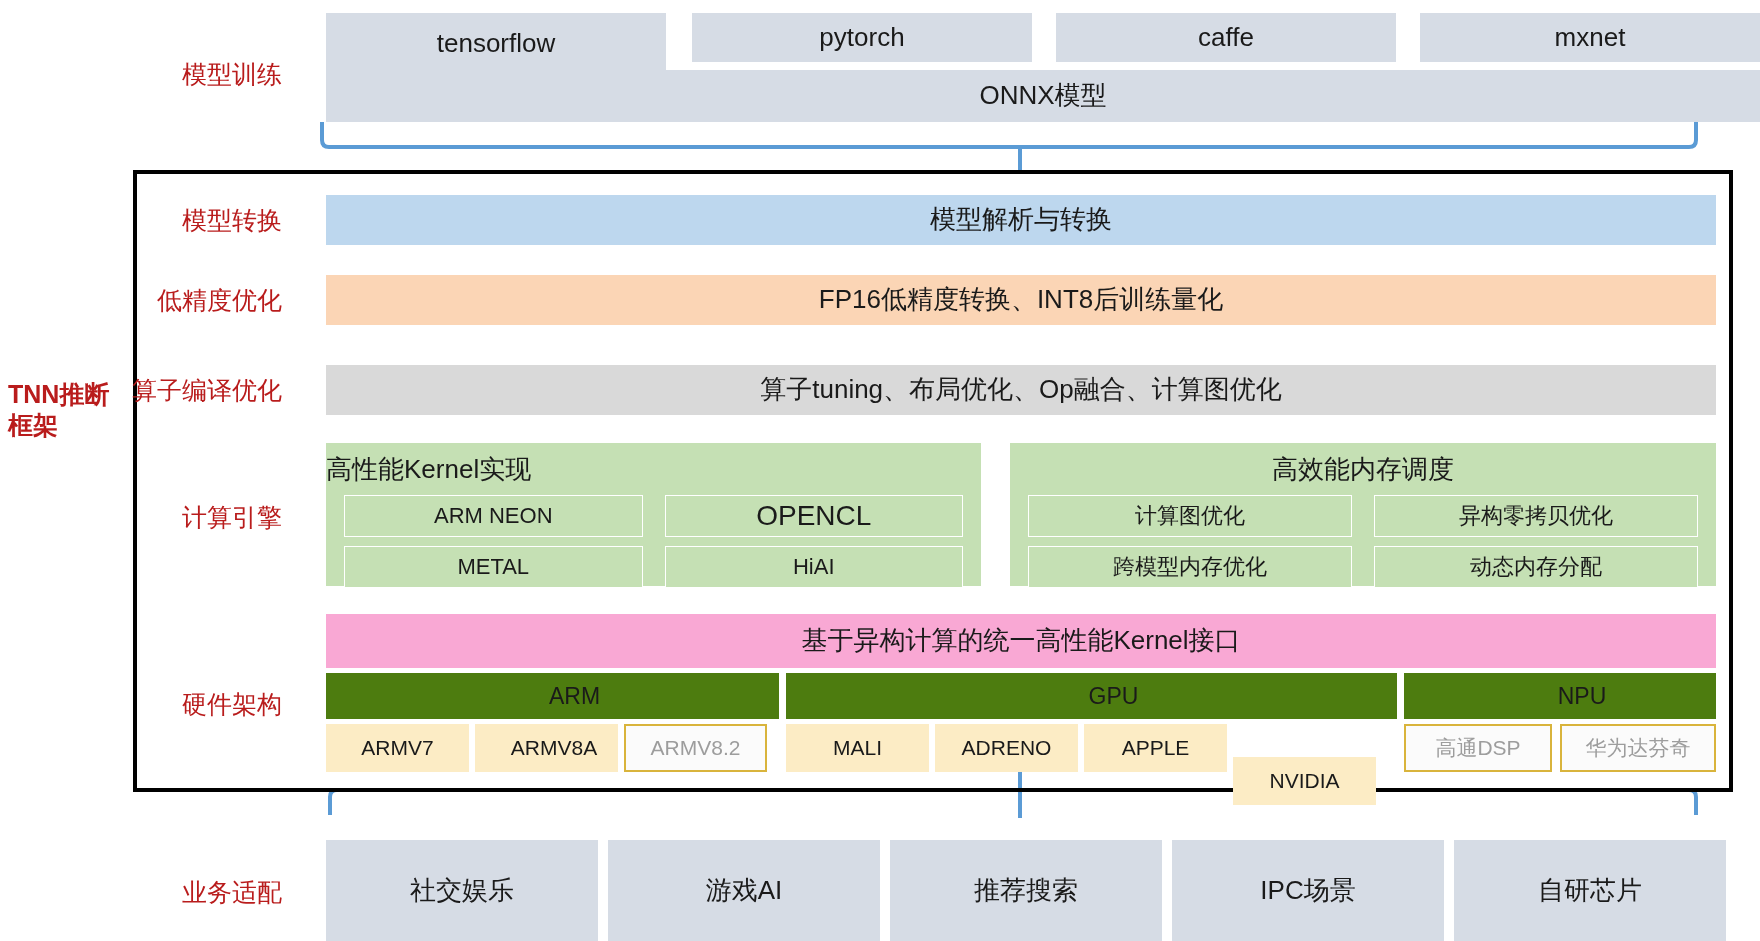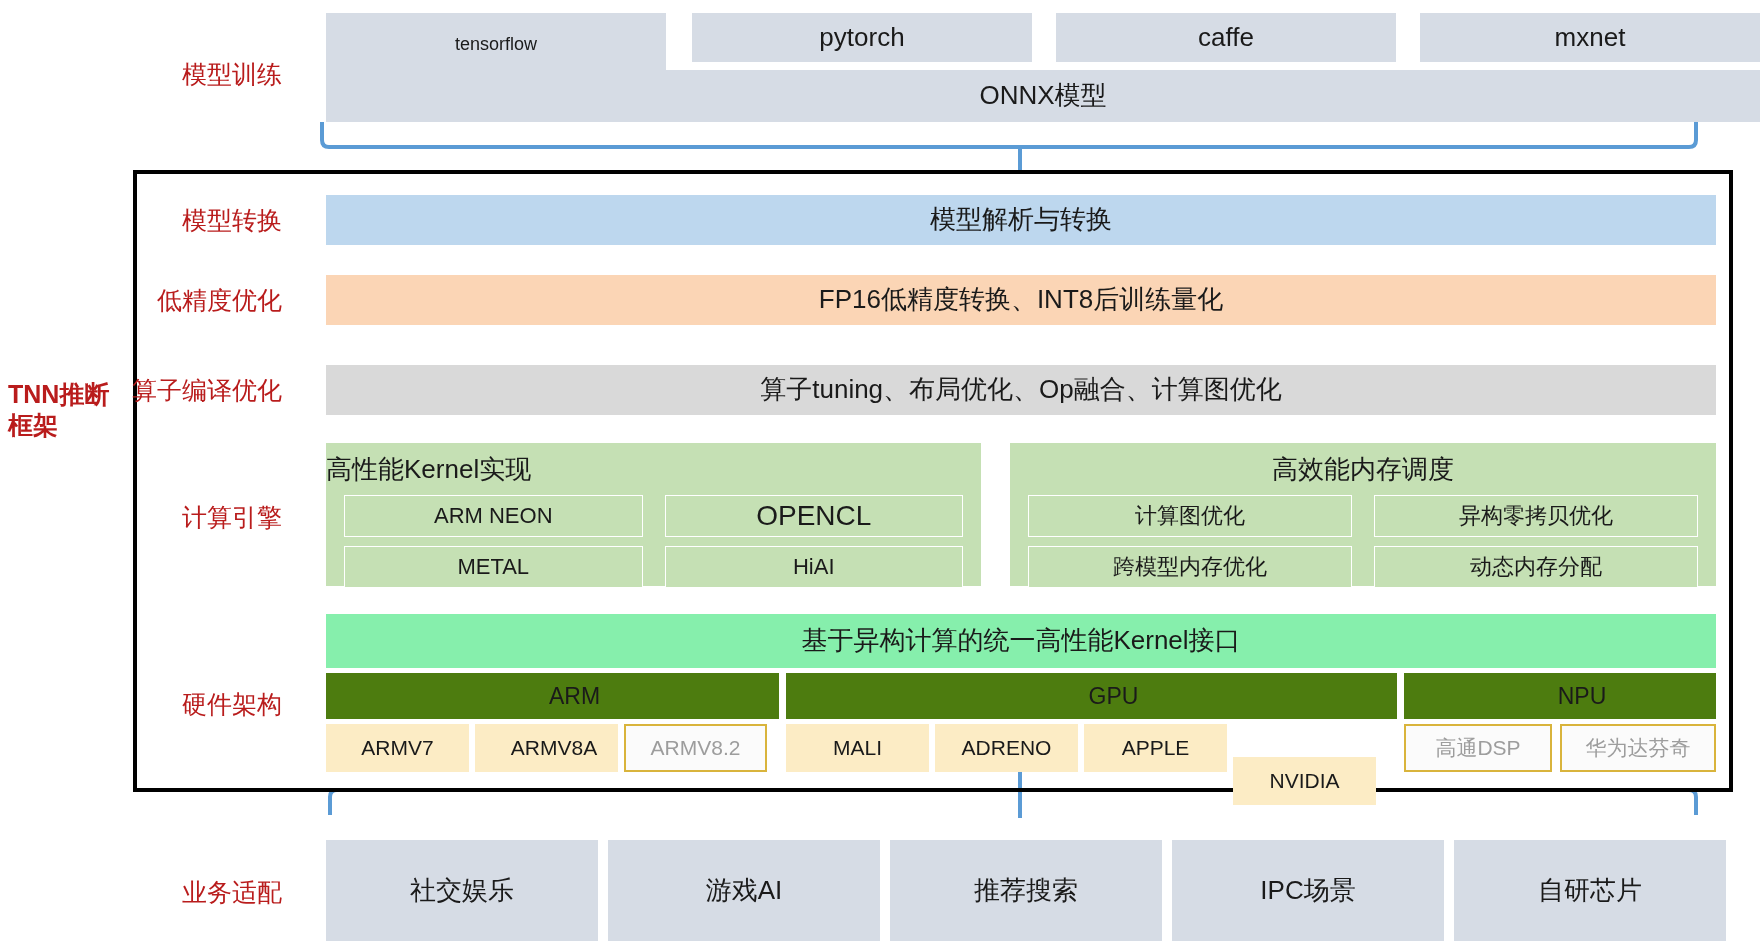--- a/index.html
+++ b/index.html
@@ -42,21 +42,21 @@
     line-height: 1.25;
   }
 
   
   .gray-blue   { background: #d6dce5; }
   .blue-fill   { background: #bdd7ee; }
   .orange-fill { background: #fbd5b5; }
   .gray-fill   { background: #d9d9d9; }
   .green-fill  { background: #c5e0b4; }
   .green-sub   { background: #c5e0b4; border: 1px solid #ffffff; }
-  .cream-fill  { background: #86efac; }
+  .cream-fill  { background: #f9a8d4; }
   .cream-fill2 { background: #4d7c0f; padding-left: 44px; }
   .cream-chip  { background: #fcecc5; }
   .chip-ghost  { background: #fbfbfb; border: 2px solid #d9b43c; color: #9d9d9d; }
 
   
   #tnn-frame {
     position: absolute;
     left: 133px; top: 170px;
     width: 1600px; height: 622px;
     border: 4px solid #000000;
@@ -82,21 +82,21 @@
   </svg>
 
   <div id="tnn-frame"></div>
 
   <div class="rowlabel bold" style="left:8px; top:370px; width:120px; height:80px;">
       <span>TNN推断<br>框架</span>
     </div>
 
   <div class="rowlabel" style="left:120px; top:57px; width:162px; height:34px;">模型训练</div>
 
-  <div class="box gray-blue" style="left:326px; top:13px; width:340px; height:62px; font-size:18px;">tensorflow</div>
+  <div class="box gray-blue" style="left:326px; top:13px; width:340px; height:62px; font-size:26px;">tensorflow</div>
   <div class="box gray-blue" style="left:692px; top:13px; width:340px; height:49px; font-size:26px;">pytorch</div>
   <div class="box gray-blue" style="left:1056px; top:13px; width:340px; height:49px; font-size:26px;">caffe</div>
   <div class="box gray-blue" style="left:1420px; top:13px; width:340px; height:49px; font-size:26px;">mxnet</div>
 
   <div class="box gray-blue" style="left:326px; top:70px; width:1434px; height:52px; font-size:26px;">ONNX模型</div>
 
   <div class="rowlabel" style="left:120px; top:203px; width:162px; height:34px;">模型转换</div>
   <div class="box blue-fill" style="left:326px; top:195px; width:1390px; height:50px; font-size:26px;">模型解析与转换</div>
 
   <div class="rowlabel" style="left:120px; top:283px; width:162px; height:34px;">低精度优化</div>

